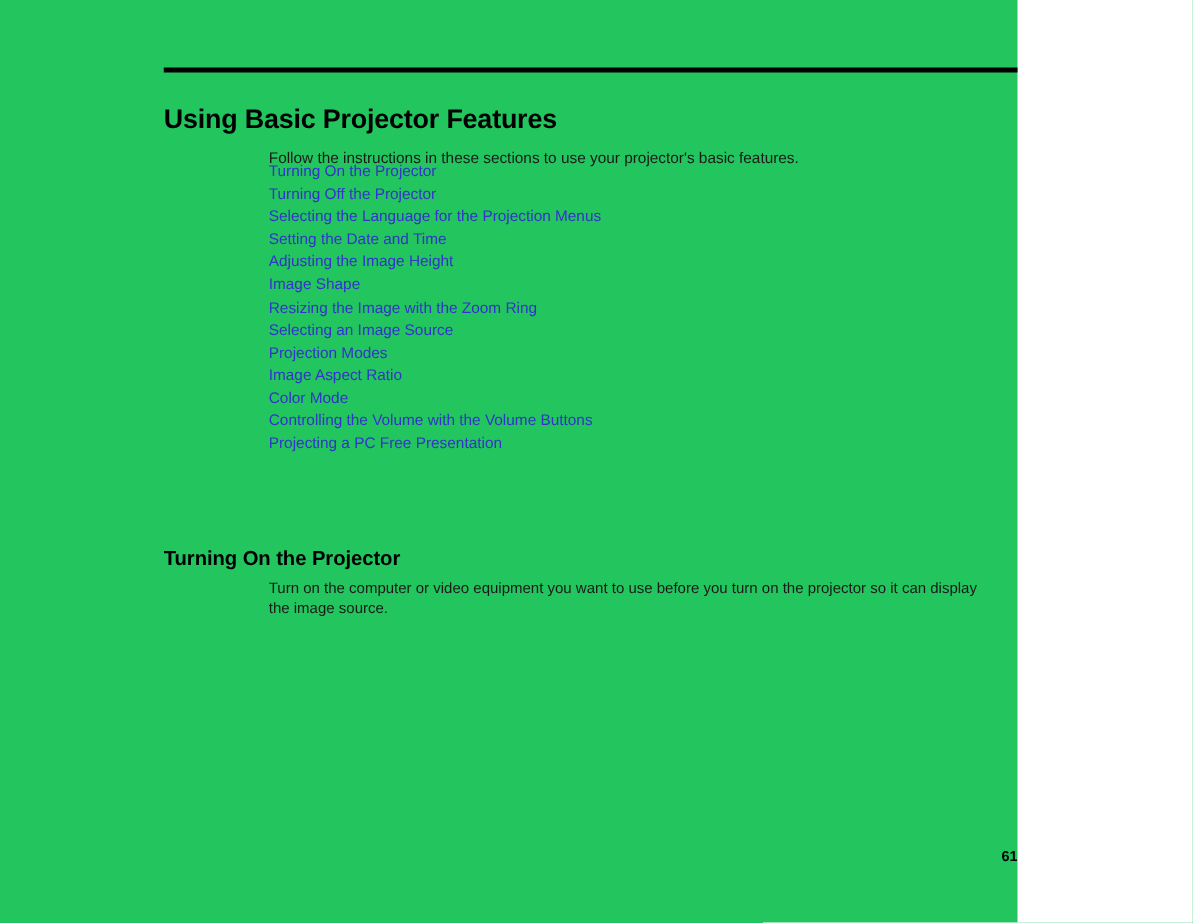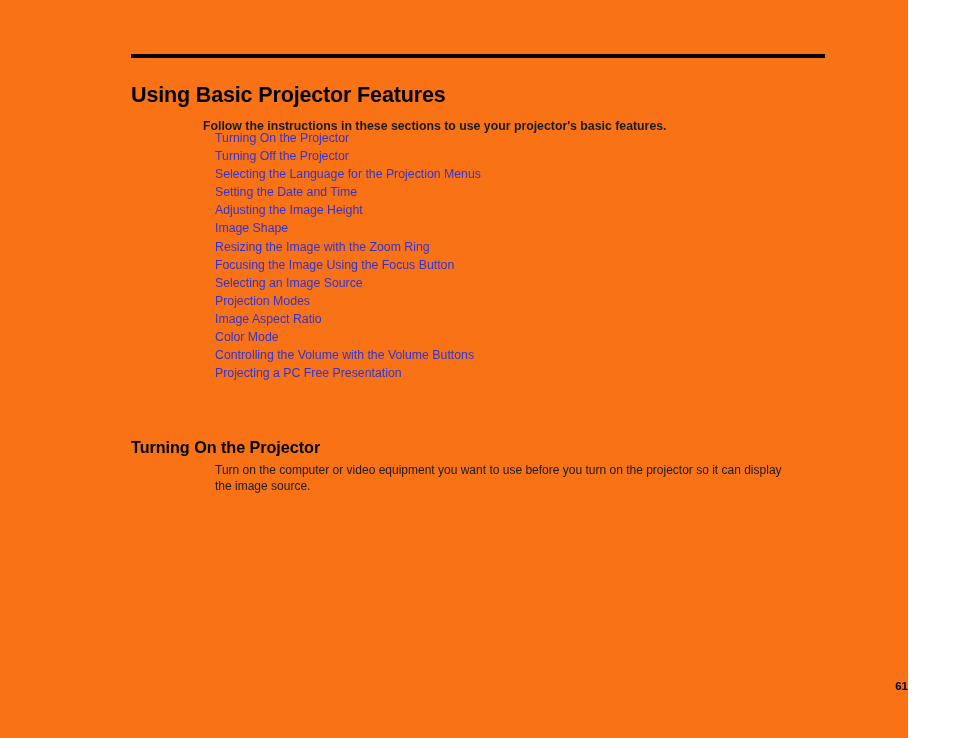--- a/index.html
+++ b/index.html
@@ -7,23 +7,23 @@
     margin: 0;
     padding: 0;
     background: #ffffff;
   }
   body {
     font-family: "Liberation Sans", sans-serif;
     color: #000000;
   }
   .page {
     position: relative;
-    width: 908px;
+    width: 814px;
     height: 738px;
-    background: #f97316;
+    background: #22c55e;
     overflow: hidden;
   }
   
   .top-rule {
     position: absolute;
     left: 131px;
     top: 54px;
     width: 694px;
     height: 4px;
     background: #000000;
@@ -36,27 +36,26 @@
     font-size: 21.5px;
     font-weight: bold;
     letter-spacing: -0.15px;
     line-height: 26px;
     white-space: nowrap;
     color: #000000;
   }
   
   .intro {
     position: absolute;
-    left: 203px;
+    left: 215px;
     top: 106px;
     font-size: 12.3px;
     line-height: 16px;
     color: #1a1a1a;
     white-space: nowrap;
-    font-weight: bold;
   }
   .link-list {
     position: absolute;
     left: 215px;
     top: 128px;
     margin: 0;
     padding: 0;
     list-style: none;
   }
   .link-list li {
@@ -117,21 +116,20 @@
   <p class="intro">Follow the instructions in these sections to use your projector's basic features.</p>
 
   <ul class="link-list">
       <li><a class="doc-link">Turning On the Projector</a></li>
       <li><a class="doc-link">Turning Off the Projector</a></li>
       <li><a class="doc-link">Selecting the Language for the Projection Menus</a></li>
       <li><a class="doc-link">Setting the Date and Time</a></li>
       <li><a class="doc-link">Adjusting the Image Height</a></li>
       <li><a class="doc-link">Image Shape</a></li>
       <li><a class="doc-link">Resizing the Image with the Zoom Ring</a></li>
-      <li><a class="doc-link">Focusing the Image Using the Focus Button</a></li>
       <li><a class="doc-link">Selecting an Image Source</a></li>
       <li><a class="doc-link">Projection Modes</a></li>
       <li><a class="doc-link">Image Aspect Ratio</a></li>
       <li><a class="doc-link">Color Mode</a></li>
       <li><a class="doc-link">Controlling the Volume with the Volume Buttons</a></li>
       <li><a class="doc-link">Projecting a PC Free Presentation</a></li>
     </ul>
 
   <h2 class="section-title">Turning On the Projector</h2>
 

